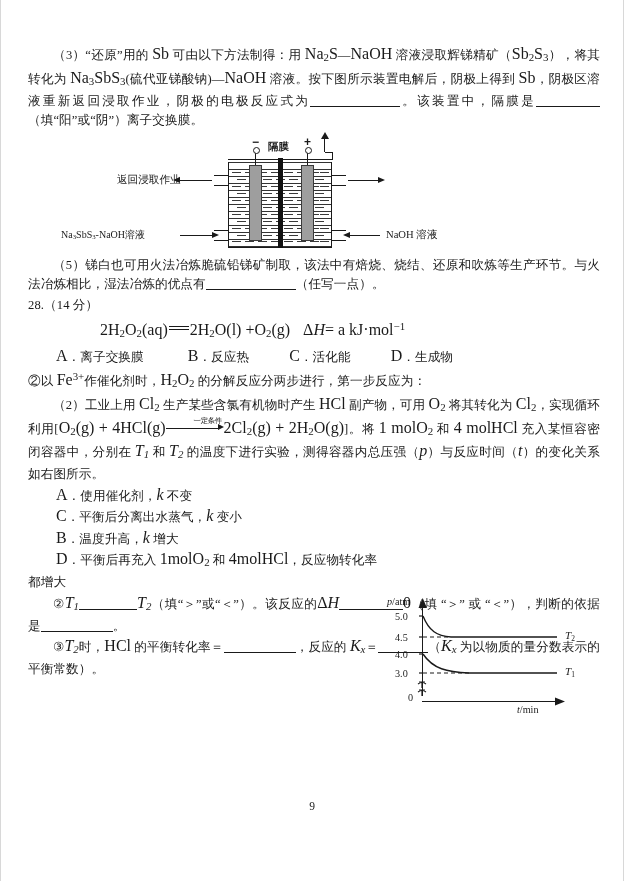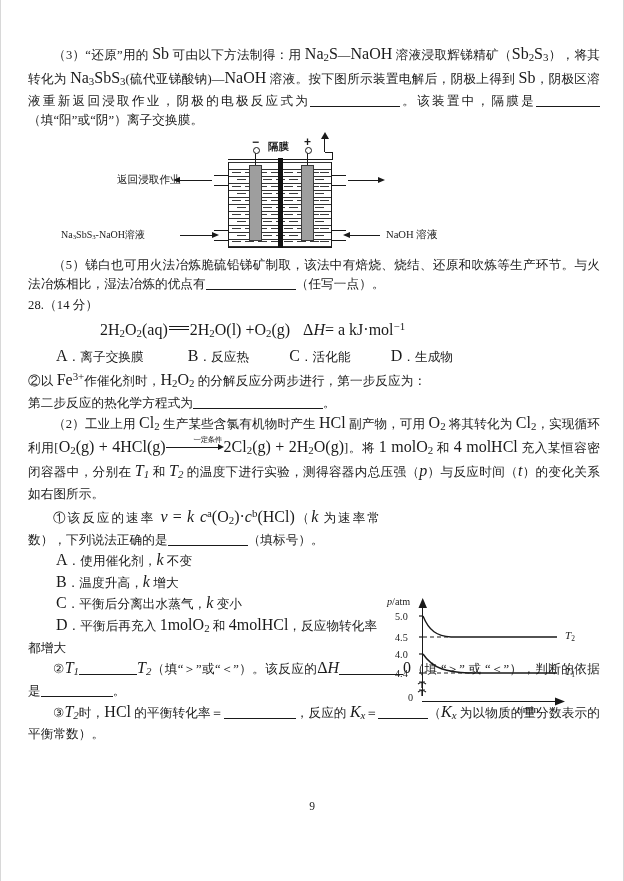--- a/index.html
+++ b/index.html
@@ -407,40 +407,34 @@
     <p style="margin-top:1px;">28.（14 分）</p>
     <p class="eq-line">
       <span class="lat">2H<sub>2</sub>O<sub>2</sub>(aq)</span><span class="dblbond"></span><span class="lat">2H<sub>2</sub>O(l) +O<sub>2</sub>(g)</span>&nbsp;&nbsp;&nbsp;&nbsp;<span class="lat">Δ<span class="it">H</span>= a kJ·mol<sup>−1</sup></span>
     </p>
     <p style="padding-left:28px;">
       <span><span class="lat">A</span>．<span>离子交换膜</span></span><span style="display:inline-block;width:44px;"></span><span><span class="lat">B</span>．<span>反应热</span></span><span style="display:inline-block;width:40px;"></span><span><span class="lat">C</span>．<span>活化能</span></span><span style="display:inline-block;width:40px;"></span><span><span class="lat">D</span>．<span>生成物</span></span>
     </p>
     <p>
       <span>②以 <span class="lat">Fe<sup>3+</sup></span>作催化剂时，<span class="lat">H<sub>2</sub>O<sub>2</sub></span> 的分解反应分两步进行，第一步反应为：</span>
     </p>
-    <p>
-      <span>第二步反应的热化学方程式为<span class="blank b130"></span>。</span>
-    </p>
 
     <p class="indent">
       <span>（2）工业上用 <span class="lat">Cl<sub>2</sub></span> 生产某些含氯有机物时产生 <span class="lat">HCl</span> 副产物，可用 <span class="lat">O<sub>2</sub></span> 将其转化为 <span class="lat">Cl<sub>2</sub></span>，实现循环利用[<span class="lat">O<sub>2</sub>(g) + 4HCl(g)</span><span class="rxn-arrow"><span class="cond">一定条件</span><span class="shaft"></span><span class="head"></span></span><span class="lat">2Cl<sub>2</sub>(g) + 2H<sub>2</sub>O(g)</span>]。将 <span class="lat">1 molO<sub>2</sub></span> 和 <span class="lat">4 molHCl</span> 充入某恒容密闭容器中，分别在 <span class="lat it">T<sub>1</sub></span> 和 <span class="lat it">T<sub>2</sub></span> 的温度下进行实验，测得容器内总压强（<span class="lat it">p</span>）与反应时间（<span class="lat it">t</span>）的变化关系如右图所示。</span>
     </p>
 
     <div style="width:352px;">
-      <p class="indent">
-        <span>①该反应的速率 <span class="lat it">v</span> <span class="lat">=</span> <span class="lat it">k c</span><span class="lat"><sup>a</sup>(O<sub>2</sub>)·<span class="it">c</span><sup>b</sup>(HCl)</span>（<span class="lat it">k</span> 为速率常数），下列说法正确的是<span class="blank b80"></span>（填标号）。</span>
-      </p>
       <p style="padding-left:28px;">
         <span><span class="lat">A</span>．使用催化剂，<span class="lat it">k</span> 不变</span>
       </p>
       <p style="padding-left:28px;">
-        <span><span class="lat">B</span>．温度升高，<span class="lat it">k</span> 增大</span>
+        <span><span class="lat">C</span>．平衡后分离出水蒸气，<span class="lat it">k</span> 变小</span>
       </p>
       <p style="padding-left:28px;">
-        <span><span class="lat">C</span>．平衡后分离出水蒸气，<span class="lat it">k</span> 变小</span>
+        <span><span class="lat">B</span>．温度升高，<span class="lat it">k</span> 增大</span>
       </p>
       <p style="padding-left:28px;">
         <span><span class="lat">D</span>．平衡后再充入 <span class="lat">1molO<sub>2</sub></span> 和 <span class="lat">4molHCl</span>，反应物转化率</span>
       </p>
       <p>都增大</p>
     </div>
 
     <p class="indent" style="margin-top:0;">
       <span>②<span class="lat it">T<sub>1</sub></span><span class="blank b58"></span><span class="lat it">T<sub>2</sub></span>（填“＞”或“＜”）。该反应的<span class="lat">Δ<span class="it">H</span></span><span class="blank b64"></span><span class="lat">0</span>（填 “＞” 或 “＜”），判断的依据是<span class="blank b72"></span>。</span>
     </p>
@@ -462,21 +456,21 @@
 
     <svg class="curve-svg" width="218" height="122">
       <path d="M30,86 L36,86 M33,86 L33,92 M30,94 L36,94 M33,94 L33,100" stroke="#1a1a1a" stroke-width="1.2" fill="none"></path>
       <path d="M29,88 q4,-3 8,0" stroke="#1a1a1a" stroke-width="1.1" fill="none"></path>
       <path d="M29,96 q4,-3 8,0" stroke="#1a1a1a" stroke-width="1.1" fill="none"></path>
     </svg>
 
     <span class="ytick-label" style="left:6px; top:15px;">5.0</span>
     <span class="ytick-label" style="left:6px; top:36px;">4.5</span>
     <span class="ytick-label" style="left:6px; top:53px;">4.0</span>
-    <span class="ytick-label" style="left:6px; top:72px;">4.4</span>
+    <span class="ytick-label" style="left:6px; top:72px;">3.0</span>
     <span class="ytick-label" style="left:19px; top:96px;">0</span>
 
     <svg class="curve-svg" width="218" height="122">
 
       <line x1="30" y1="20" x2="34" y2="20" stroke="#1a1a1a" stroke-width="1.2"></line>
       <line x1="30" y1="41" x2="34" y2="41" stroke="#1a1a1a" stroke-width="1.2"></line>
       <line x1="30" y1="58" x2="34" y2="58" stroke="#1a1a1a" stroke-width="1.2"></line>
       <line x1="30" y1="77" x2="34" y2="77" stroke="#1a1a1a" stroke-width="1.2"></line>
 
       <path d="M34,20 C40,35 48,40 62,41 L168,41" stroke="#1a1a1a" stroke-width="1.4" fill="none"></path>

